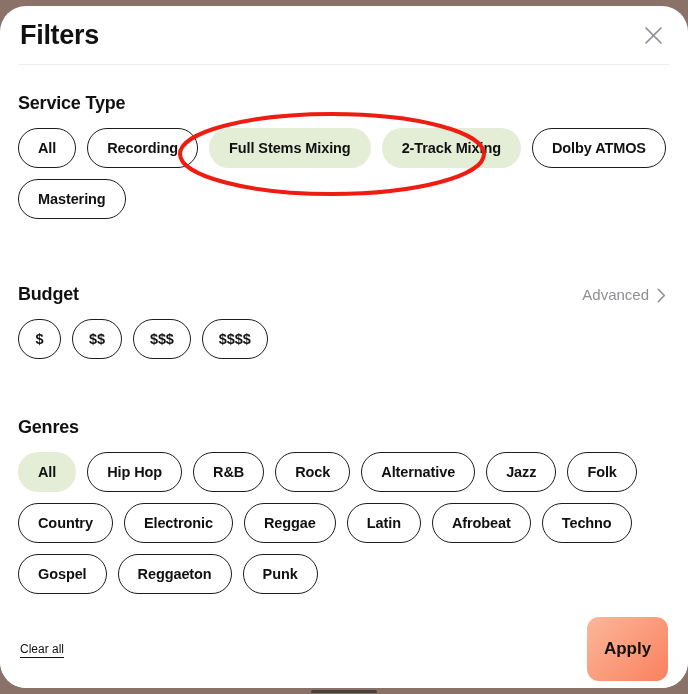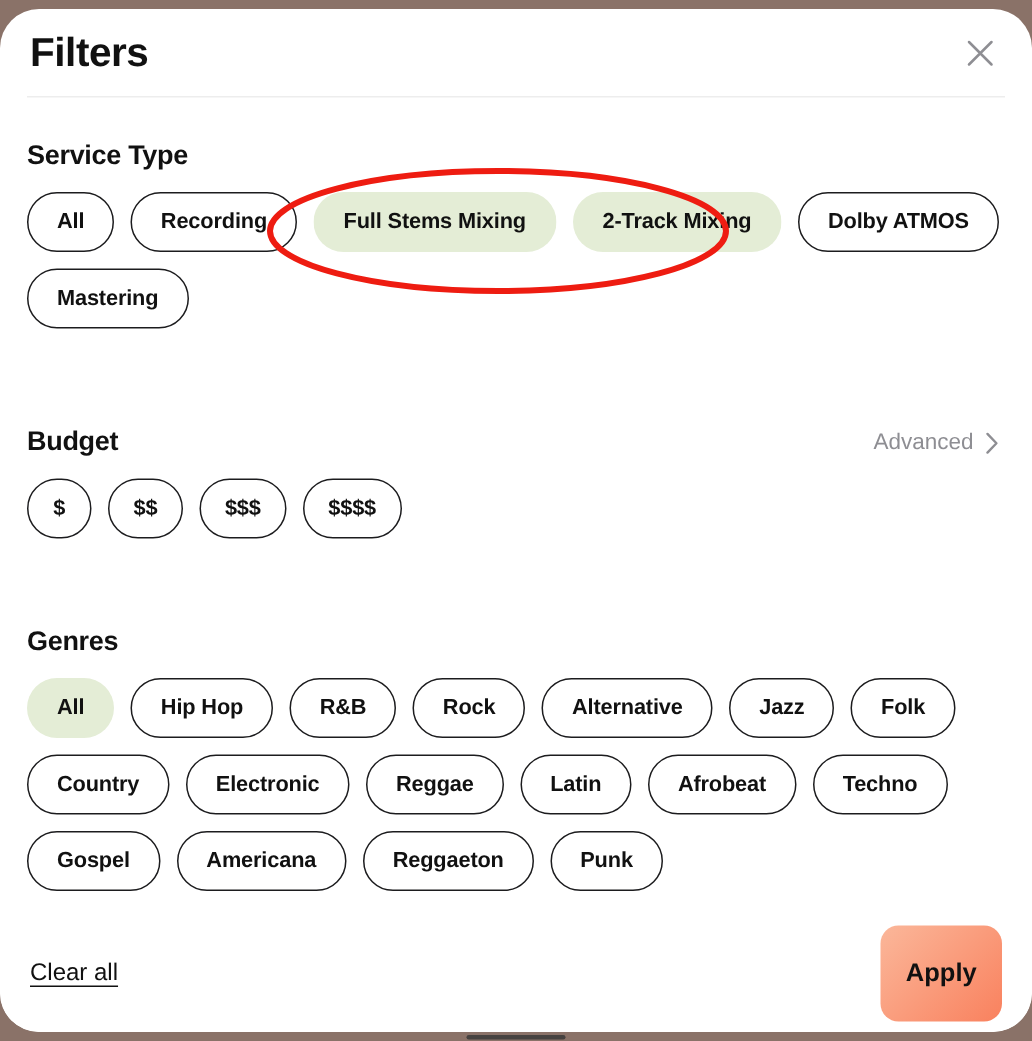--- a/index.html
+++ b/index.html
@@ -154,21 +154,21 @@
     background: #ffffff;
     border-radius: 0 0 26px 26px;
     display: flex;
     align-items: center;
     justify-content: space-between;
     padding: 0 20px;
     z-index: 5;
   }
   .clear-all {
     font-family: inherit;
-    font-size: 16px;
+    font-size: 12px;
     color: #111111;
     background: none;
     border: none;
     text-decoration: underline;
     text-underline-offset: 4px;
     cursor: pointer;
     padding: 4px 0;
   }
   .apply-btn {
     font-family: inherit;
@@ -275,21 +275,20 @@
           <button class="chip">Alternative</button>
           <button class="chip">Jazz</button>
           <button class="chip">Folk</button>
           <button class="chip">Country</button>
           <button class="chip">Electronic</button>
           <button class="chip">Reggae</button>
           <button class="chip">Latin</button>
           <button class="chip">Afrobeat</button>
           <button class="chip">Techno</button>
           <button class="chip">Gospel</button>
-          <button class="chip">Americana</button>
           <button class="chip">Reggaeton</button>
           <button class="chip">Punk</button>
         </div>
       </div>
 
     </div>
 
     <div class="sheet-footer">
       <button class="clear-all">Clear all</button>
       <button class="apply-btn" style="background: linear-gradient(135deg, rgb(251, 183, 154) 0%, rgb(249, 129, 94) 100%);">Apply</button>

